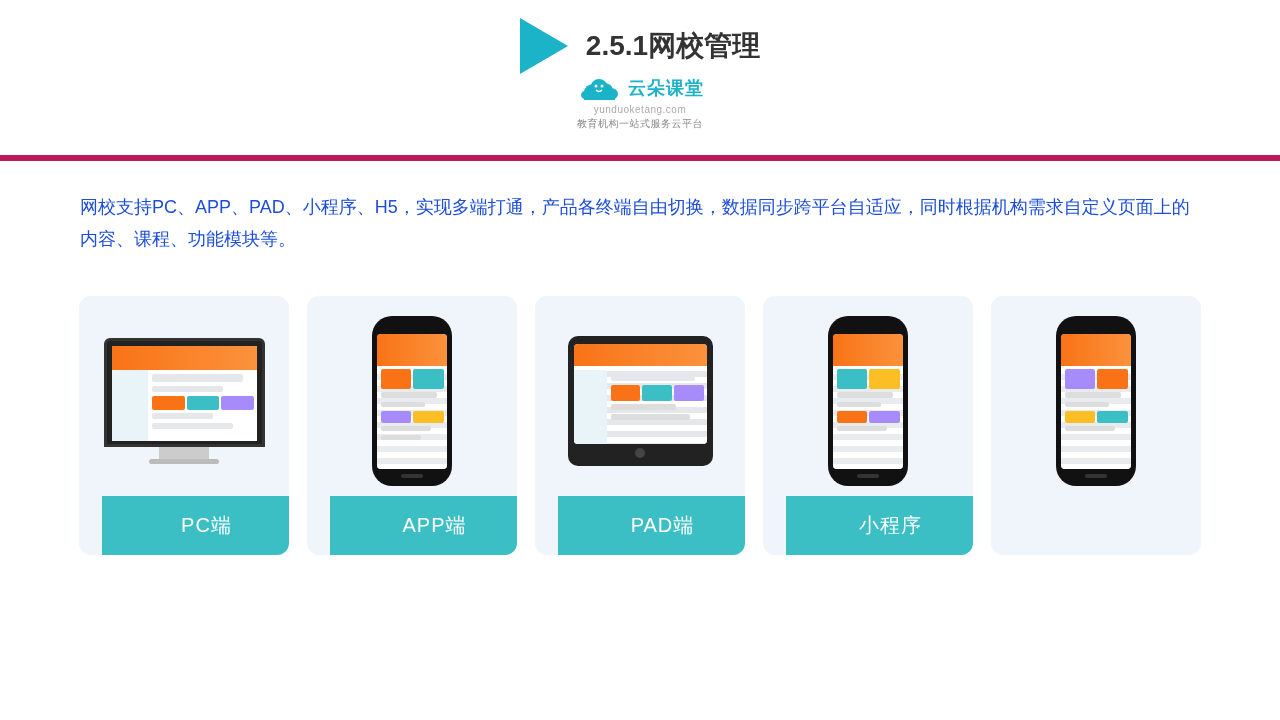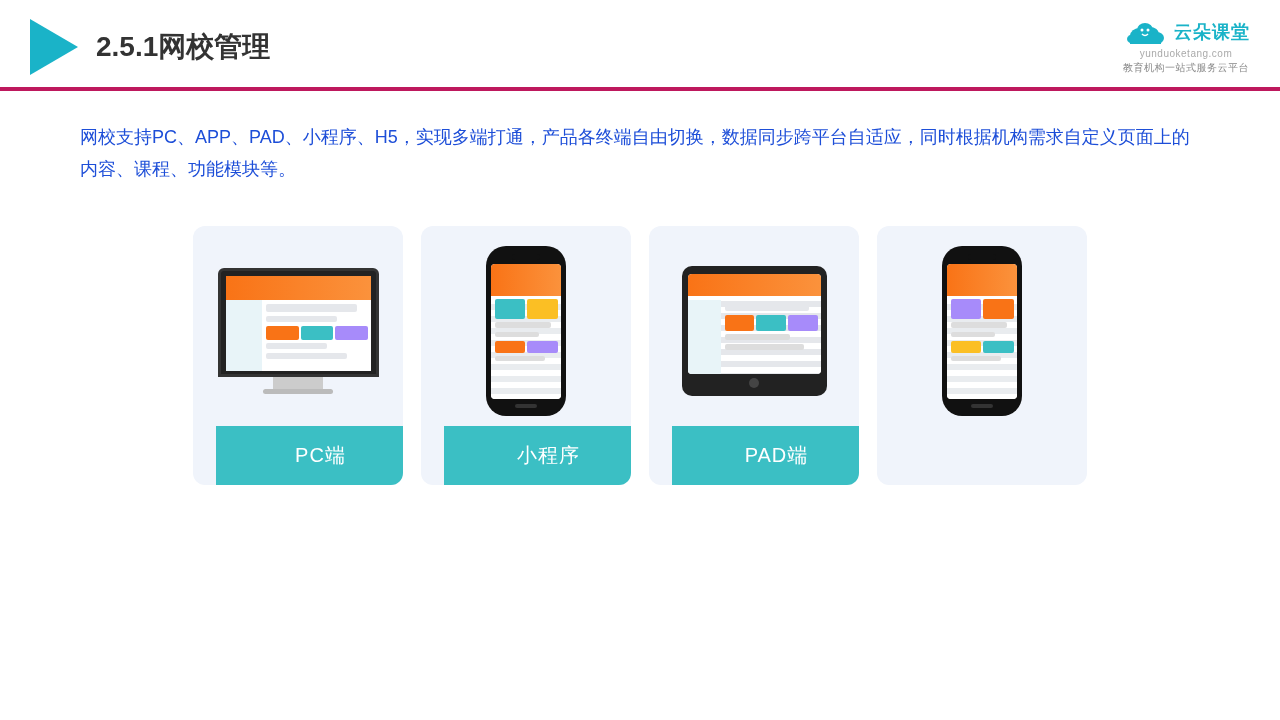--- a/index.html
+++ b/index.html
@@ -10,22 +10,23 @@
       font-family: 'Microsoft YaHei', 'PingFang SC', sans-serif;
       overflow: hidden;
       position: relative;
     }
 
     
     .header {
       display: flex;
       align-items: center;
       justify-content: space-between;
-      padding: 18px 30px 12px 30px;
-      border-bottom: 4px solid #be185d;
+      padding: 18px 30px 24px 30px;
+      border-bottom: 6px solid #be185d;
+      flex-direction: column;
     }
 
     .header-left {
       display: flex;
       align-items: center;
       gap: 18px;
     }
 
     .logo-triangle {
       width: 0;
@@ -390,47 +391,47 @@
             </div>
           </div>
         </div>
         <div class="monitor-base"></div>
         <div class="monitor-foot"></div>
       </div>
     </div>
     <div class="card-label">PC端</div>
   </div>
 
-
   <div class="card">
     <div class="card-image-area">
       <div class="phone-device">
         <div class="phone-outer">
           <div class="phone-notch"></div>
           <div class="phone-screen" style="position:relative; width:70px; min-height:135px; background:#fff; overflow:hidden;">
             <div class="screen-header-bar" style="height:24%;"></div>
             <div style="position:absolute; top:26%; left:5%; right:5%; bottom:3%; z-index:1;">
               <div class="screen-card-row">
+                <div class="screen-mini-card c1" style="height:20px;"></div>
                 <div class="screen-mini-card c2" style="height:20px;"></div>
-                <div class="screen-mini-card c4" style="height:20px;"></div>
               </div>
               <div class="screen-row" style="width:90%; height:6px; background:#ddd;"></div>
               <div class="screen-row" style="width:70%; height:5px; background:#ddd;"></div>
               <div class="screen-card-row">
-                <div class="screen-mini-card c1" style="height:12px;"></div>
                 <div class="screen-mini-card c3" style="height:12px;"></div>
+                <div class="screen-mini-card c4" style="height:12px;"></div>
               </div>
               <div class="screen-row" style="width:80%; height:5px; background:#ddd;"></div>
+              <div class="screen-row" style="width:65%; height:5px; background:#ddd;"></div>
             </div>
           </div>
           <div class="phone-home"></div>
         </div>
       </div>
     </div>
-    <div class="card-label">小程序</div>
+    <div class="card-label">APP端</div>
   </div>
 
   <div class="card">
     <div class="card-image-area">
       <div class="tablet-device">
         <div class="tablet-outer">
           <div class="tablet-screen" style="position:relative; width:133px; min-height:100px; background:#fff; overflow:hidden;">
             <div class="screen-header-bar" style="height:22%;"></div>
             <div class="screen-sidebar"></div>
             <div class="screen-body">
@@ -453,31 +454,59 @@
 
   <div class="card">
     <div class="card-image-area">
       <div class="phone-device">
         <div class="phone-outer">
           <div class="phone-notch"></div>
           <div class="phone-screen" style="position:relative; width:70px; min-height:135px; background:#fff; overflow:hidden;">
             <div class="screen-header-bar" style="height:24%;"></div>
             <div style="position:absolute; top:26%; left:5%; right:5%; bottom:3%; z-index:1;">
               <div class="screen-card-row">
-                <div class="screen-mini-card c3" style="height:20px;"></div>
-                <div class="screen-mini-card c1" style="height:20px;"></div>
+                <div class="screen-mini-card c2" style="height:20px;"></div>
+                <div class="screen-mini-card c4" style="height:20px;"></div>
               </div>
               <div class="screen-row" style="width:90%; height:6px; background:#ddd;"></div>
               <div class="screen-row" style="width:70%; height:5px; background:#ddd;"></div>
               <div class="screen-card-row">
-                <div class="screen-mini-card c4" style="height:12px;"></div>
-                <div class="screen-mini-card c2" style="height:12px;"></div>
+                <div class="screen-mini-card c1" style="height:12px;"></div>
+                <div class="screen-mini-card c3" style="height:12px;"></div>
               </div>
               <div class="screen-row" style="width:80%; height:5px; background:#ddd;"></div>
             </div>
           </div>
           <div class="phone-home"></div>
         </div>
       </div>
     </div>
+    <div class="card-label">小程序</div>
+  </div>
+
+  <div class="card">
+    <div class="card-image-area">
+      <div class="phone-device">
+        <div class="phone-outer">
+          <div class="phone-notch"></div>
+          <div class="phone-screen" style="position:relative; width:70px; min-height:135px; background:#fff; overflow:hidden;">
+            <div class="screen-header-bar" style="height:24%;"></div>
+            <div style="position:absolute; top:26%; left:5%; right:5%; bottom:3%; z-index:1;">
+              <div class="screen-card-row">
+                <div class="screen-mini-card c3" style="height:20px;"></div>
+                <div class="screen-mini-card c1" style="height:20px;"></div>
+              </div>
+              <div class="screen-row" style="width:90%; height:6px; background:#ddd;"></div>
+              <div class="screen-row" style="width:70%; height:5px; background:#ddd;"></div>
+              <div class="screen-card-row">
+                <div class="screen-mini-card c4" style="height:12px;"></div>
+                <div class="screen-mini-card c2" style="height:12px;"></div>
+              </div>
+              <div class="screen-row" style="width:80%; height:5px; background:#ddd;"></div>
+            </div>
+          </div>
+          <div class="phone-home"></div>
+        </div>
+      </div>
+    </div>
   </div>
 
 </div>
 
 </body></html>

